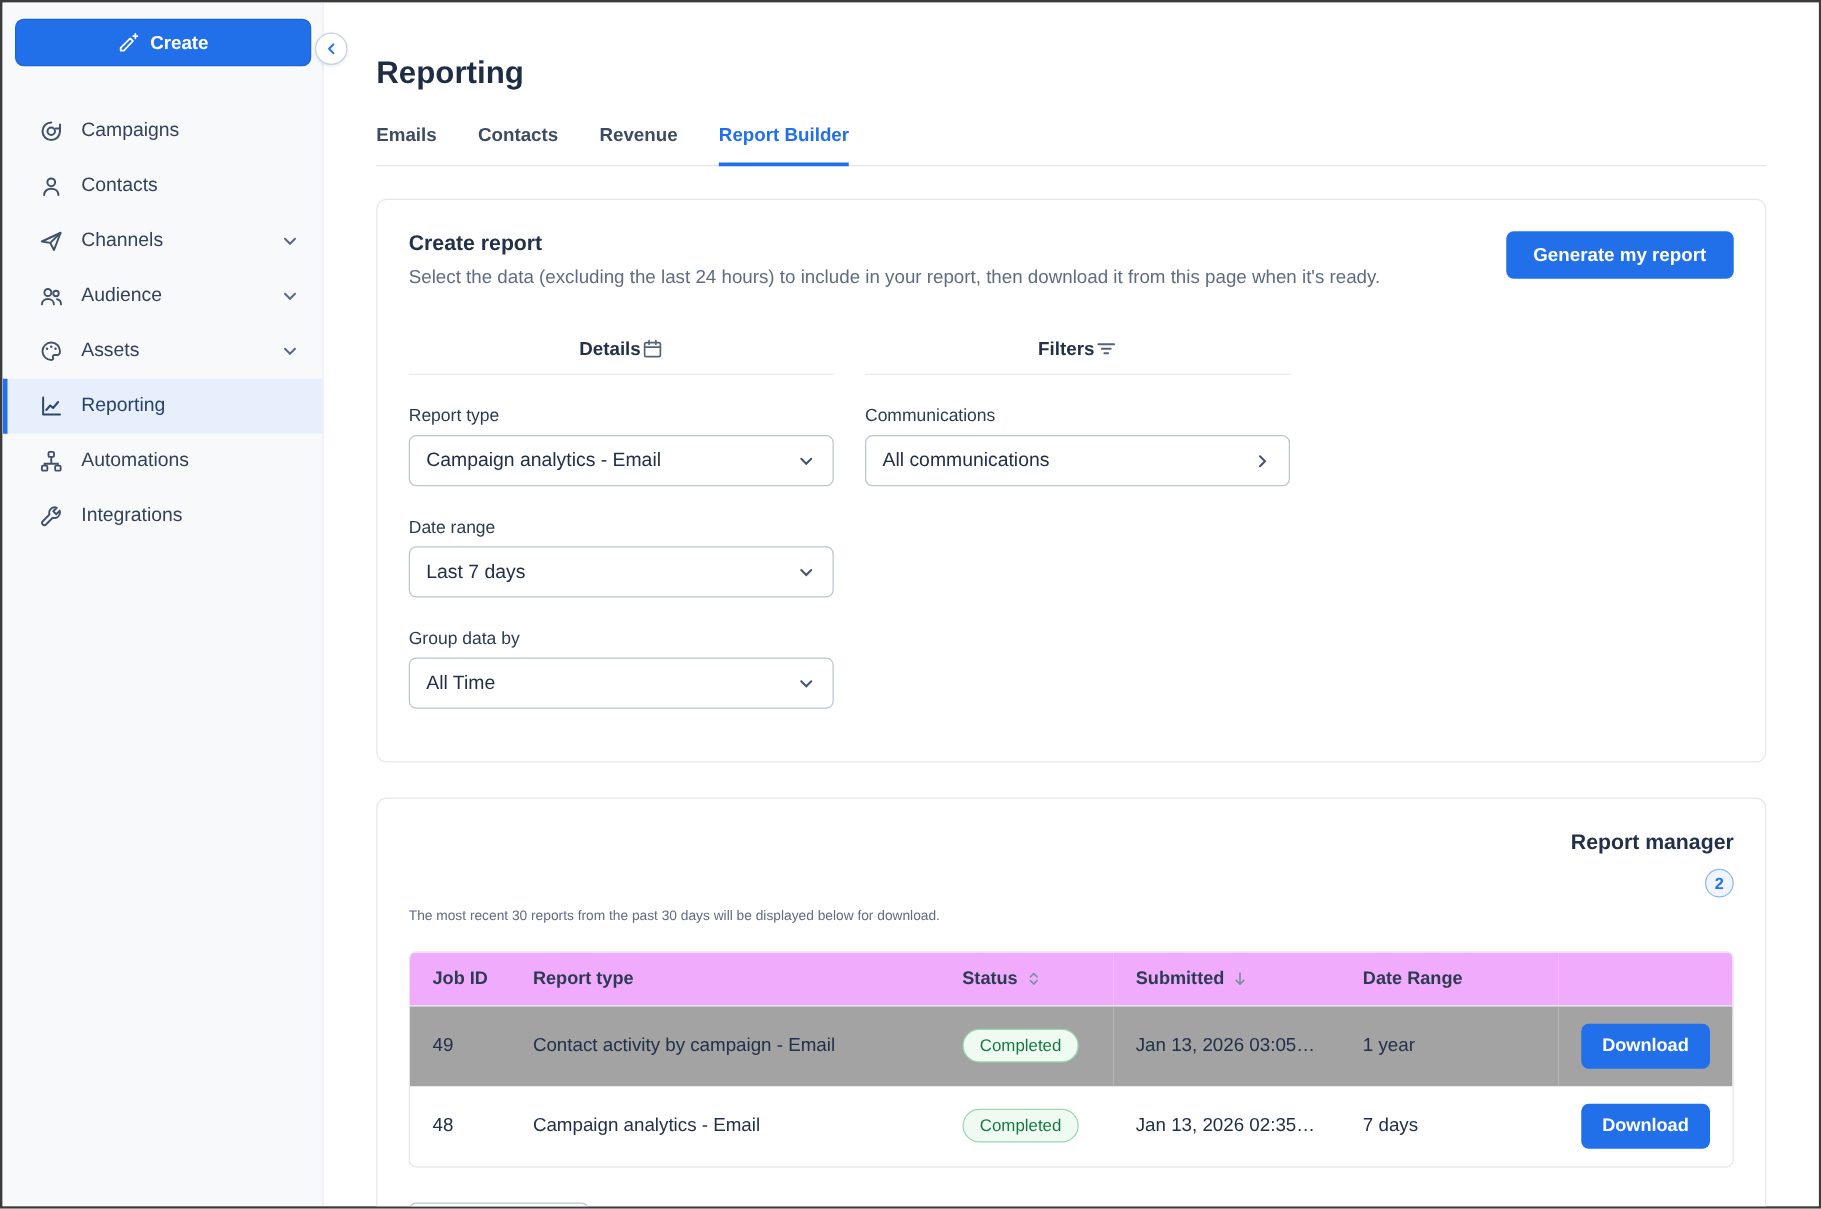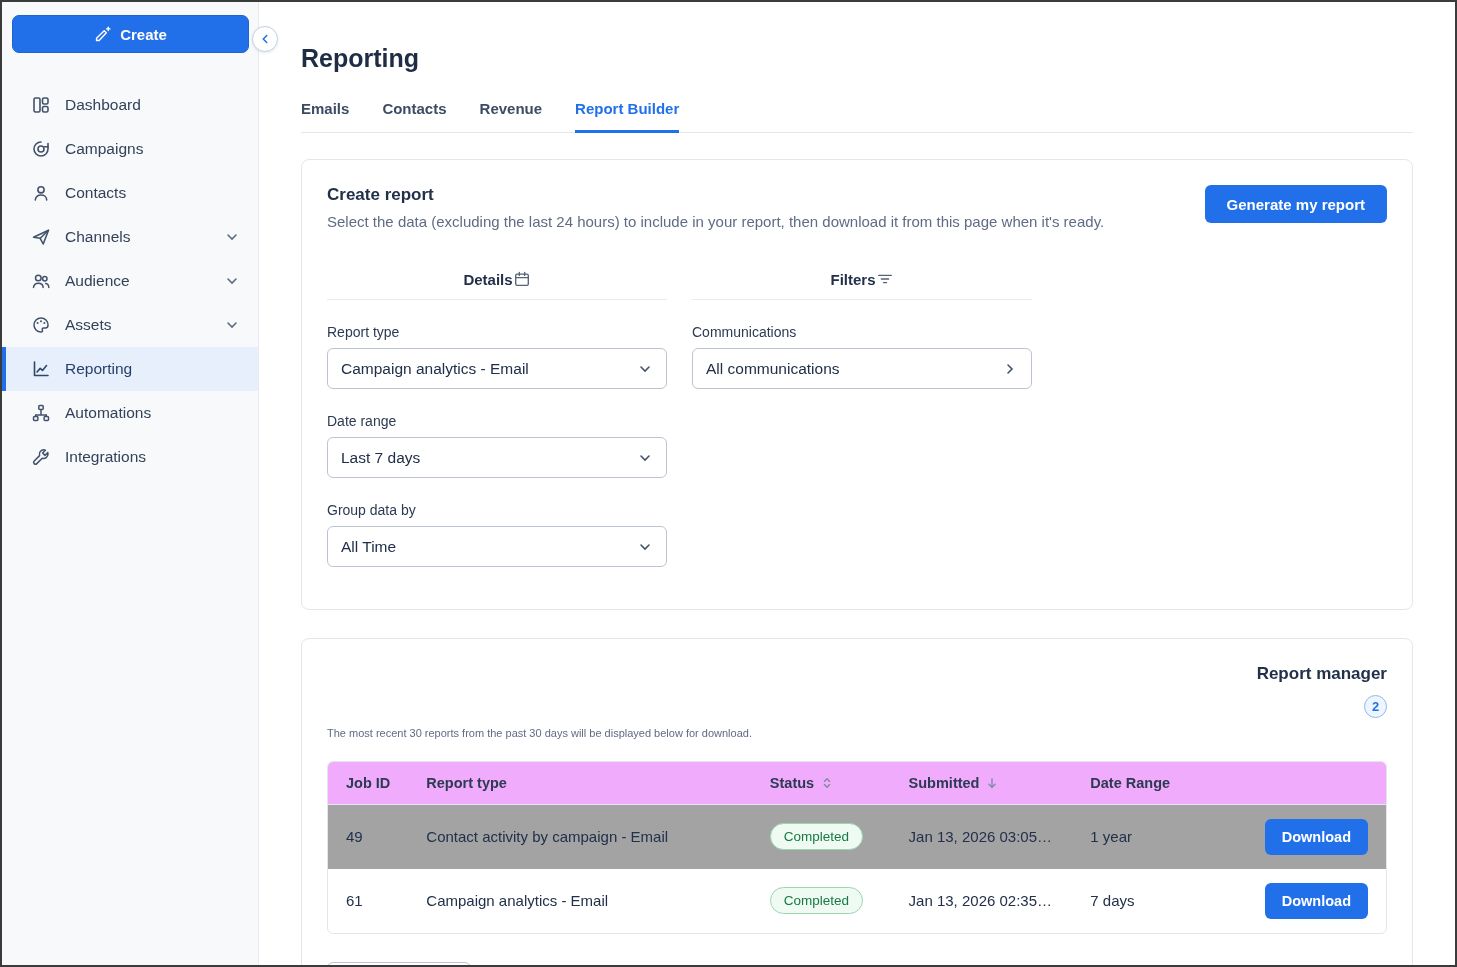--- a/index.html
+++ b/index.html
@@ -89,28 +89,20 @@
     <button class="create-btn">
       <svg viewBox="0 0 20 20" fill="none" stroke="currentColor" stroke-width="1.7" stroke-linecap="round" stroke-linejoin="round">
           <path d="M3 14.5 L12 5.5 l2.5 2.5 L6 17 H3 Z"></path>
           <path d="M14.8 3.4 h4"></path>
           <path d="M16.8 1.4 v4"></path>
         </svg>
       <span>Create</span>
     </button>
 
     <nav class="nav">
-      <div class="nav-item">
-        <svg class="ic" viewBox="0 0 20 20" fill="none" stroke="currentColor" stroke-width="1.6">
-            <rect x="3" y="3" width="6" height="14" rx="1.5"></rect>
-            <rect x="11.5" y="3" width="5.5" height="6" rx="1.5"></rect>
-            <rect x="11.5" y="11.5" width="5.5" height="5.5" rx="1.5"></rect>
-          </svg>
-        <span>Dashboard</span>
-      </div>
       <div class="nav-item">
         <svg class="ic" viewBox="0 0 20 20" fill="none" stroke="currentColor" stroke-width="1.6" stroke-linecap="round">
             <circle cx="10" cy="10" r="3"></circle>
             <path d="M10 3 a7 7 0 1 0 7 7 v-2.2"></path>
             <path d="M17 4.5 v3.3 h-3.3"></path>
           </svg>
         <span>Campaigns</span>
       </div>
       <div class="nav-item">
         <svg class="ic" viewBox="0 0 20 20" fill="none" stroke="currentColor" stroke-width="1.6" stroke-linecap="round">
@@ -294,21 +286,21 @@
           <tbody>
             <tr class="data-row alt">
               <td>49</td>
               <td>Contact activity by campaign - Email</td>
               <td><span class="pill">Completed</span></td>
               <td>Jan 13, 2026 03:05…</td>
               <td>1 year</td>
               <td class="col-act"><button class="btn-download">Download</button></td>
             </tr>
             <tr class="data-row">
-              <td>61</td>
+              <td>48</td>
               <td>Campaign analytics - Email</td>
               <td><span class="pill">Completed</span></td>
               <td>Jan 13, 2026 02:35…</td>
               <td>7 days</td>
               <td class="col-act"><button class="btn-download">Download</button></td>
             </tr>
           </tbody>
         </table>
       </div>
 

